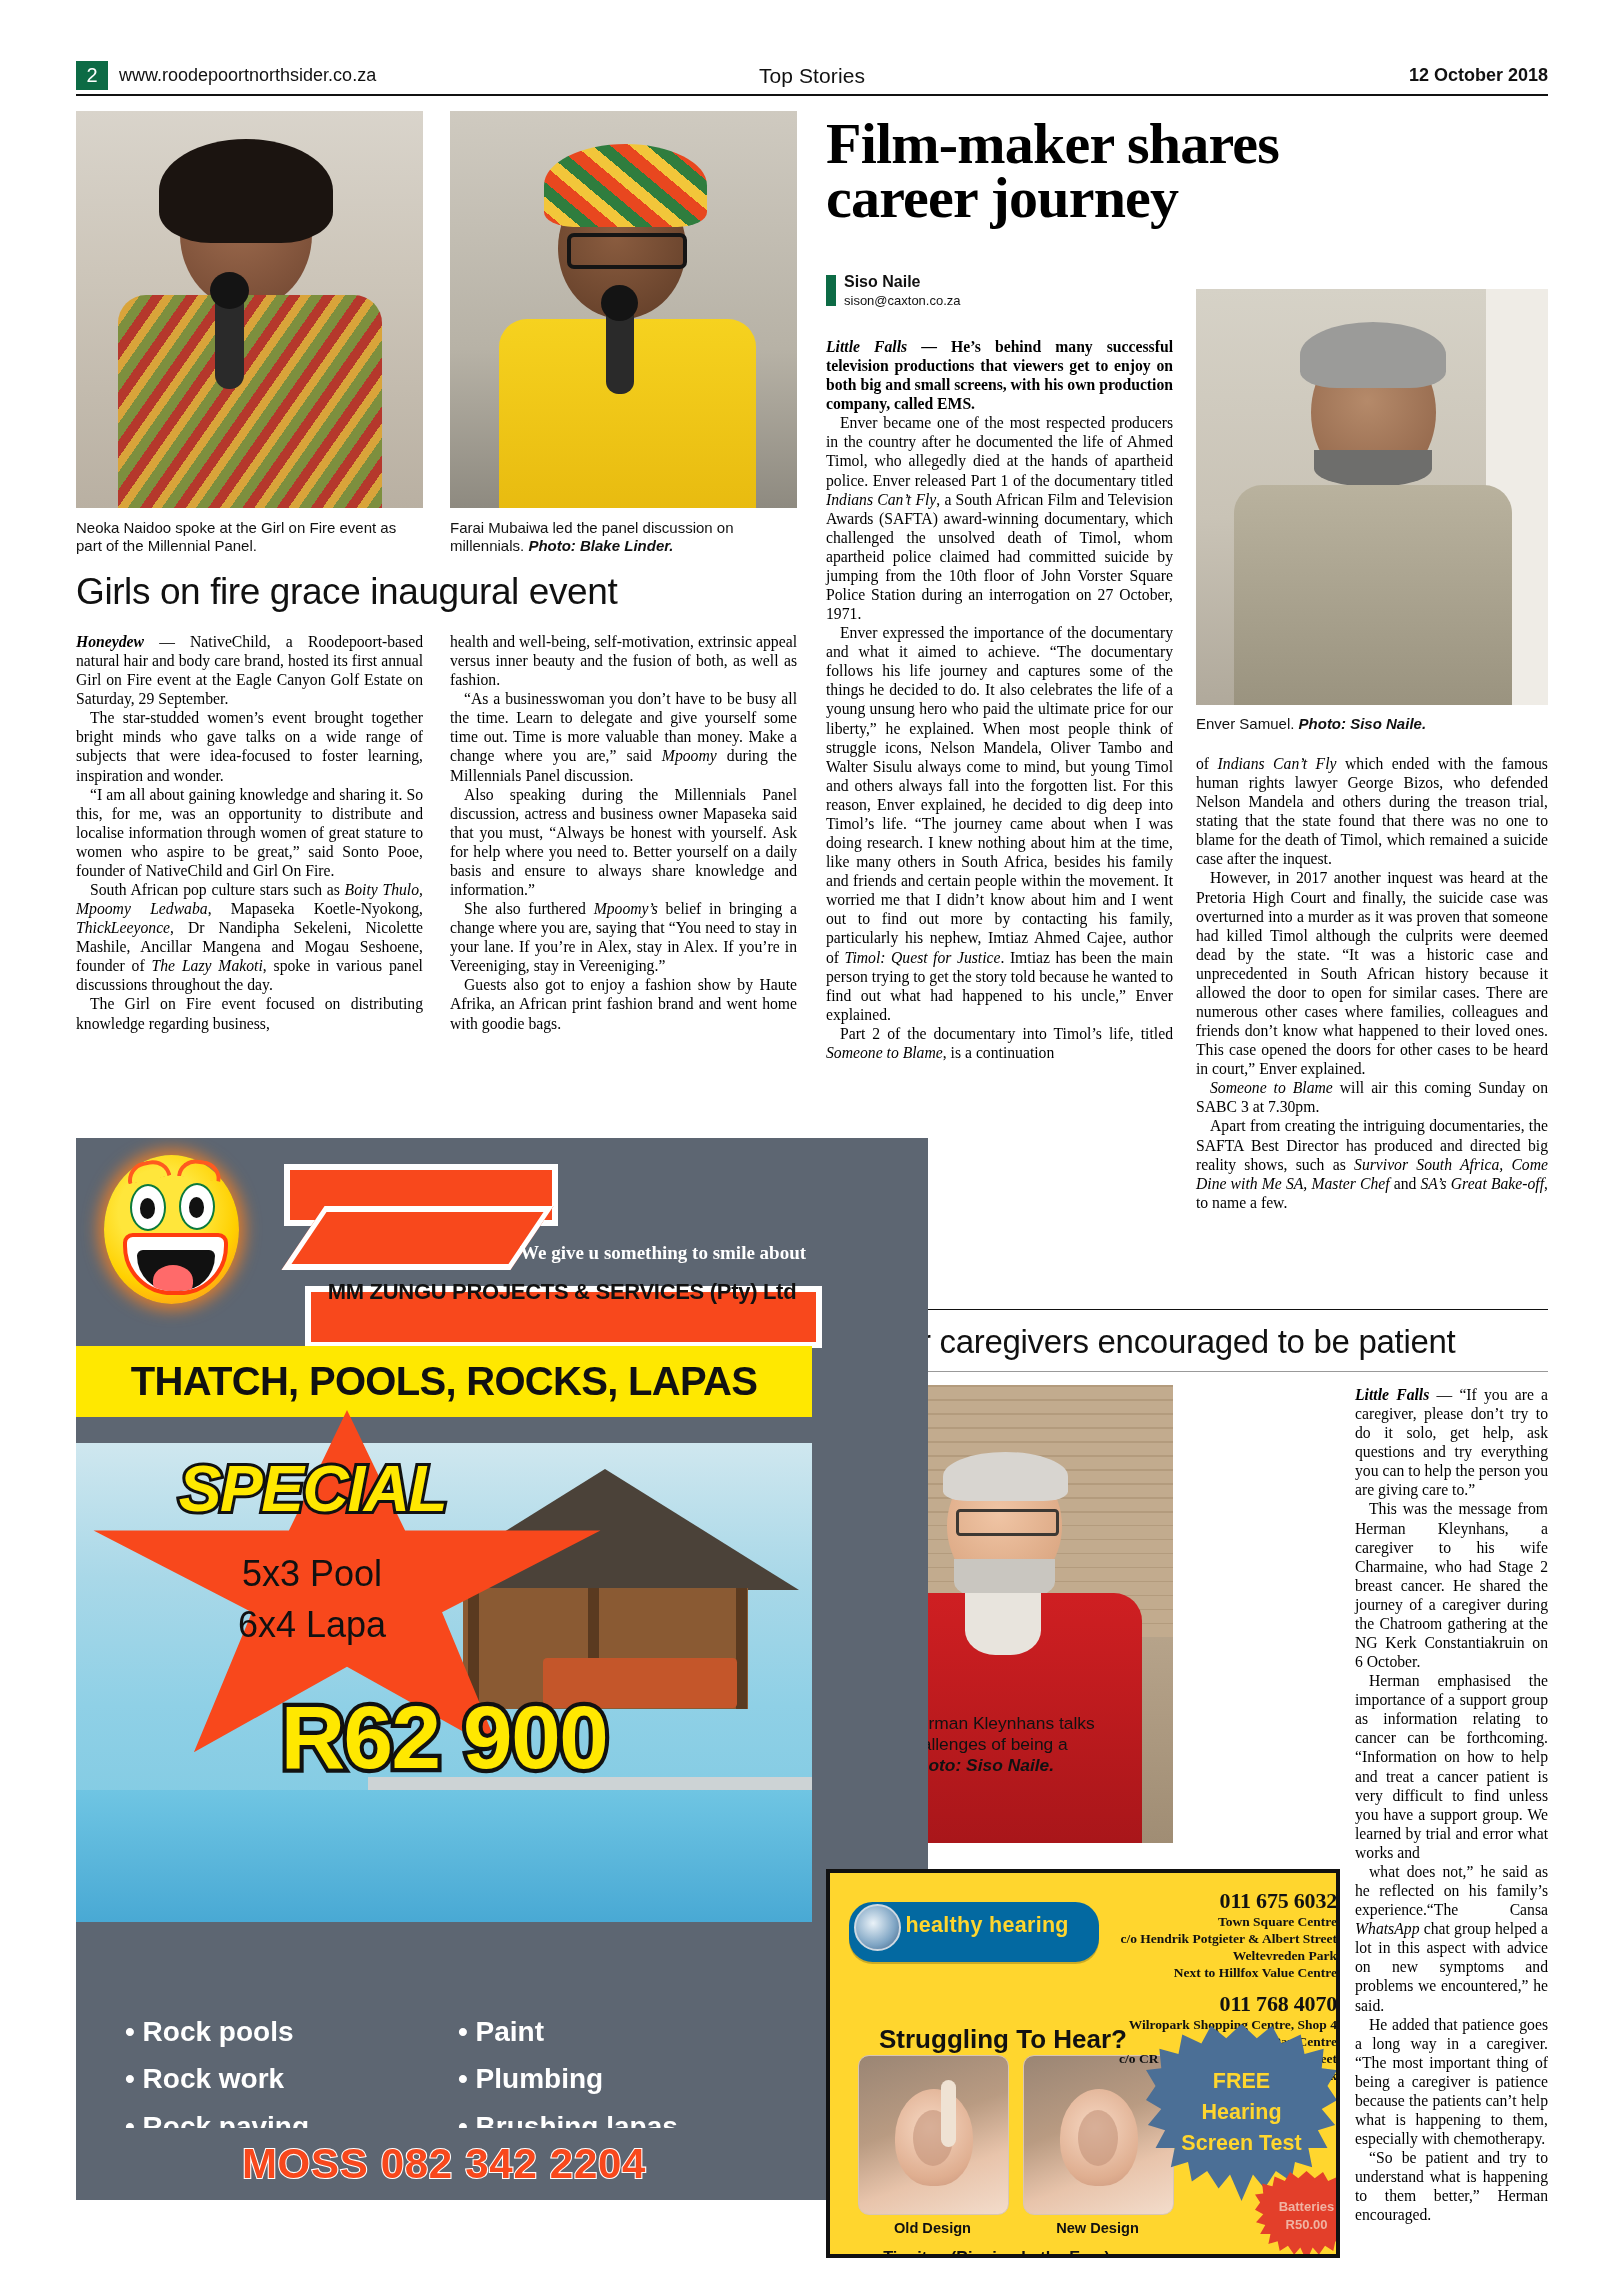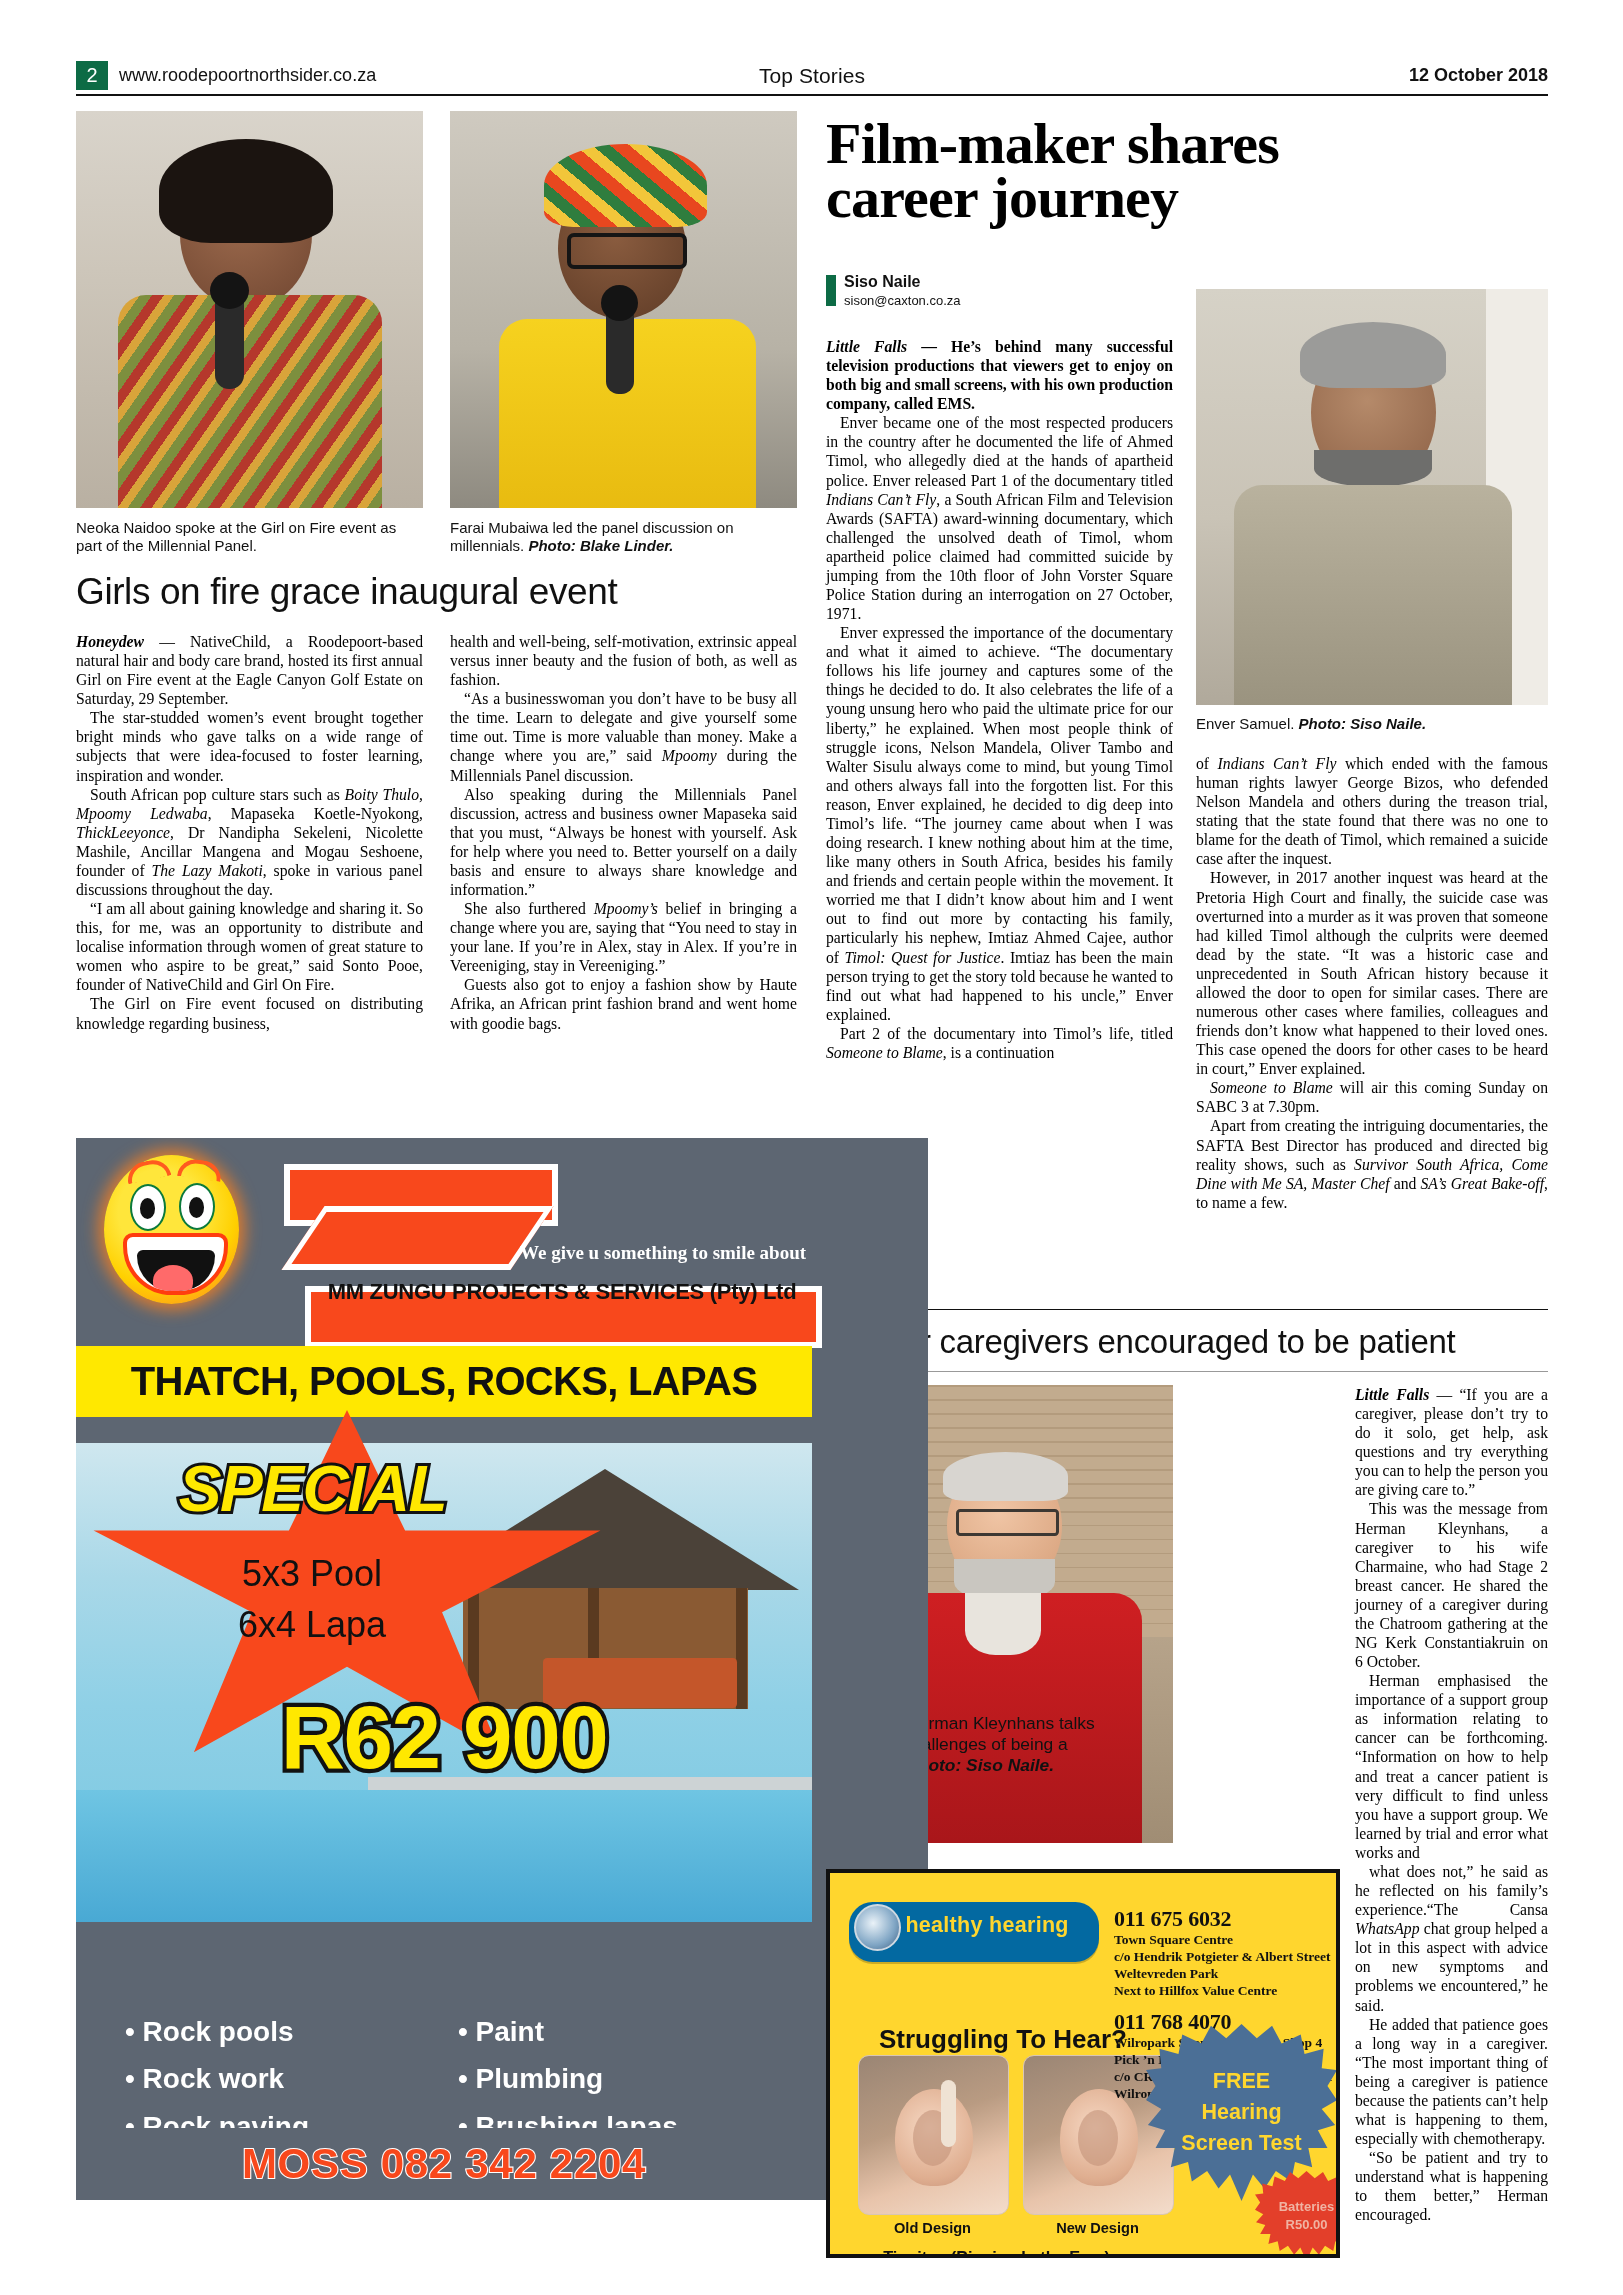--- a/index.html
+++ b/index.html
@@ -107,21 +107,21 @@
        background:linear-gradient(160deg,#9a8574 0%,#b99b82 42%,#e8c4ab 70%,#f3dccb 100%);
        border:1.4px solid #d8c6b4;}
   .ear .lobe{position:absolute;left:36px;top:33px;width:78px;height:97px;border-radius:50% 50% 45% 45%;
              background:radial-gradient(circle at 45% 40%,#f6d8c3,#dfae90 70%,#c8937a);}
   .ear .lobe:after{content:"";position:absolute;left:18px;top:21px;width:40px;height:56px;border-radius:50%;
              background:#c08e74;opacity:.55;}
   .ear .aid{position:absolute;left:82px;top:23.6px;width:15.3px;height:67px;border-radius:8.3px;background:#efe2d3;}
   .earlbl{position:absolute;top:347px;font-size:14.6px;font-weight:bold;color:#111;text-align:center;}
   .hh-bullets{position:absolute;left:43px;top:375px;font-size:0;}
   .bul{position:absolute;left:0;font-size:16.3px;font-weight:bold;color:#111;white-space:nowrap;}
-  .hh-right{position:absolute;left:284px;top:15.3px;width:229px;text-align:left;color:#111;margin-top:18px;}
+  .hh-right{position:absolute;left:278px;top:15.3px;width:229px;text-align:right;color:#111;}
   .hh-tel{font-size:22px;font-weight:bold;letter-spacing:-0.2px;font-family:"Liberation Serif",serif;}
   .hh-addr{font-size:13.5px;font-weight:bold;line-height:1.25;font-family:"Liberation Serif",serif;}
   .burst{position:absolute;left:316px;top:151px;width:191px;height:177px;background:#4b6f96;color:#ffd62e;
          clip-path:polygon(50% 0%,58% 8%,66% 1%,71% 11%,81% 6%,83% 17%,93% 14%,92% 25%,100% 26%,95% 35%,
          100% 43%,92% 48%,99% 57%,90% 60%,95% 70%,85% 70%,87% 81%,78% 78%,76% 89%,68% 83%,62% 93%,56% 85%,
          50% 100%,44% 85%,38% 93%,32% 83%,24% 89%,22% 78%,13% 81%,15% 70%,5% 70%,10% 60%,1% 57%,8% 48%,
          0% 43%,5% 35%,0% 26%,8% 25%,7% 14%,17% 17%,19% 6%,29% 11%,34% 1%,42% 8%);
          display:flex;flex-direction:column;align-items:center;justify-content:center;
          font-size:21.5px;font-weight:bold;line-height:1.45;}
   .burst2{position:absolute;left:425px;top:298px;width:103px;height:90px;background:#e33f2a;color:#f0b3a2;
@@ -172,22 +172,22 @@
   </div>
   <div class="cap" style="left:450px;top:519px;width:347px;">
     <span>Farai Mubaiwa led the panel discussion on millennials. </span><b>Photo: Blake Linder.</b>
   </div>
 
   <div class="sec-title" style="left:76px;top:571px;width:722px;">Girls on fire grace inaugural event</div>
 
   <div class="body-col" style="left:76px;top:632px;width:347px;">
     <p class="first"><b class="lede"><i>Honeydew</i></b><span> — NativeChild, a Roodepoort-based natural hair and body care brand, hosted its first annual Girl on Fire event at the Eagle Canyon Golf Estate on Saturday, 29 September.</span></p>
     <p><span>The star-studded women’s event brought together bright minds who gave talks on a wide range of subjects that were idea-focused to foster learning, inspiration and wonder.</span></p>
+    <p><span>“I am all about gaining knowledge and sharing it. So this, for me, was an opportunity to distribute and localise information through women of great stature to women who aspire to be great,” said Sonto Pooe, founder of NativeChild and Girl On Fire.</span></p>
     <p><span>South African pop culture stars such as </span><i>Boity Thulo, Mpoomy Ledwaba</i><span>, Mapaseka Koetle-Nyokong, </span><i>ThickLeeyonce</i><span>, Dr Nandipha Sekeleni, Nicolette Mashile, Ancillar Mangena and Mogau Seshoene, founder of </span><i>The Lazy Makoti</i><span>, spoke in various panel discussions throughout the day.</span></p>
-    <p><span>“I am all about gaining knowledge and sharing it. So this, for me, was an opportunity to distribute and localise information through women of great stature to women who aspire to be great,” said Sonto Pooe, founder of NativeChild and Girl On Fire.</span></p>
     <p><span>The Girl on Fire event focused on distributing knowledge regarding business,</span></p>
   </div>
 
   <div class="body-col" style="left:450px;top:632px;width:347px;">
     <p class="first"><span>health and well-being, self-motivation, extrinsic appeal versus inner beauty and the fusion of both, as well as fashion.</span></p>
     <p><span>“As a businesswoman you don’t have to be busy all the time. Learn to delegate and give yourself some time out. Time is more valuable than money. Make a change where you are,” said </span><i>Mpoomy</i><span> during the Millennials Panel discussion.</span></p>
     <p><span>Also speaking during the Millennials Panel discussion, actress and business owner Mapaseka said that you must, “Always be honest with yourself. Ask for help where you need to. Better yourself on a daily basis and ensure to always share knowledge and information.”</span></p>
     <p><span>She also furthered </span><i>Mpoomy’s</i><span> belief in bringing a change where you are, saying that “You need to stay in your lane. If you’re in Alex, stay in Alex. If you’re in Vereeniging, stay in Vereeniging.”</span></p>
     <p><span>Guests also got to enjoy a fashion show by Haute Afrika, an African print fashion brand and went home with goodie bags.</span></p>
   </div>

